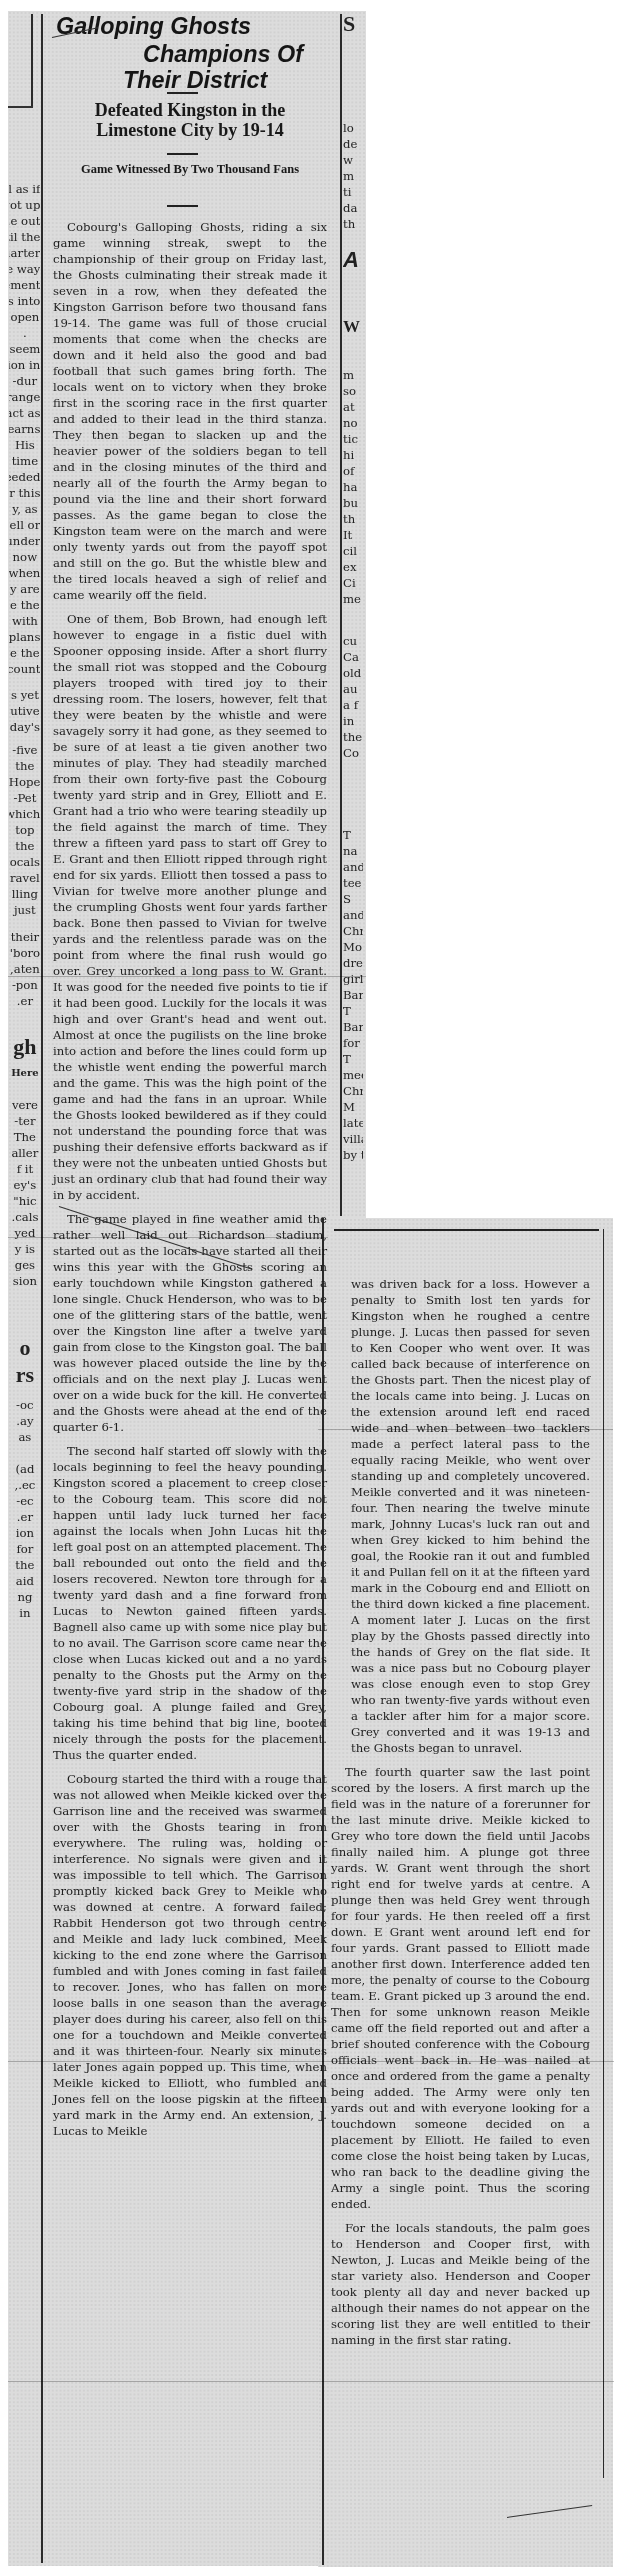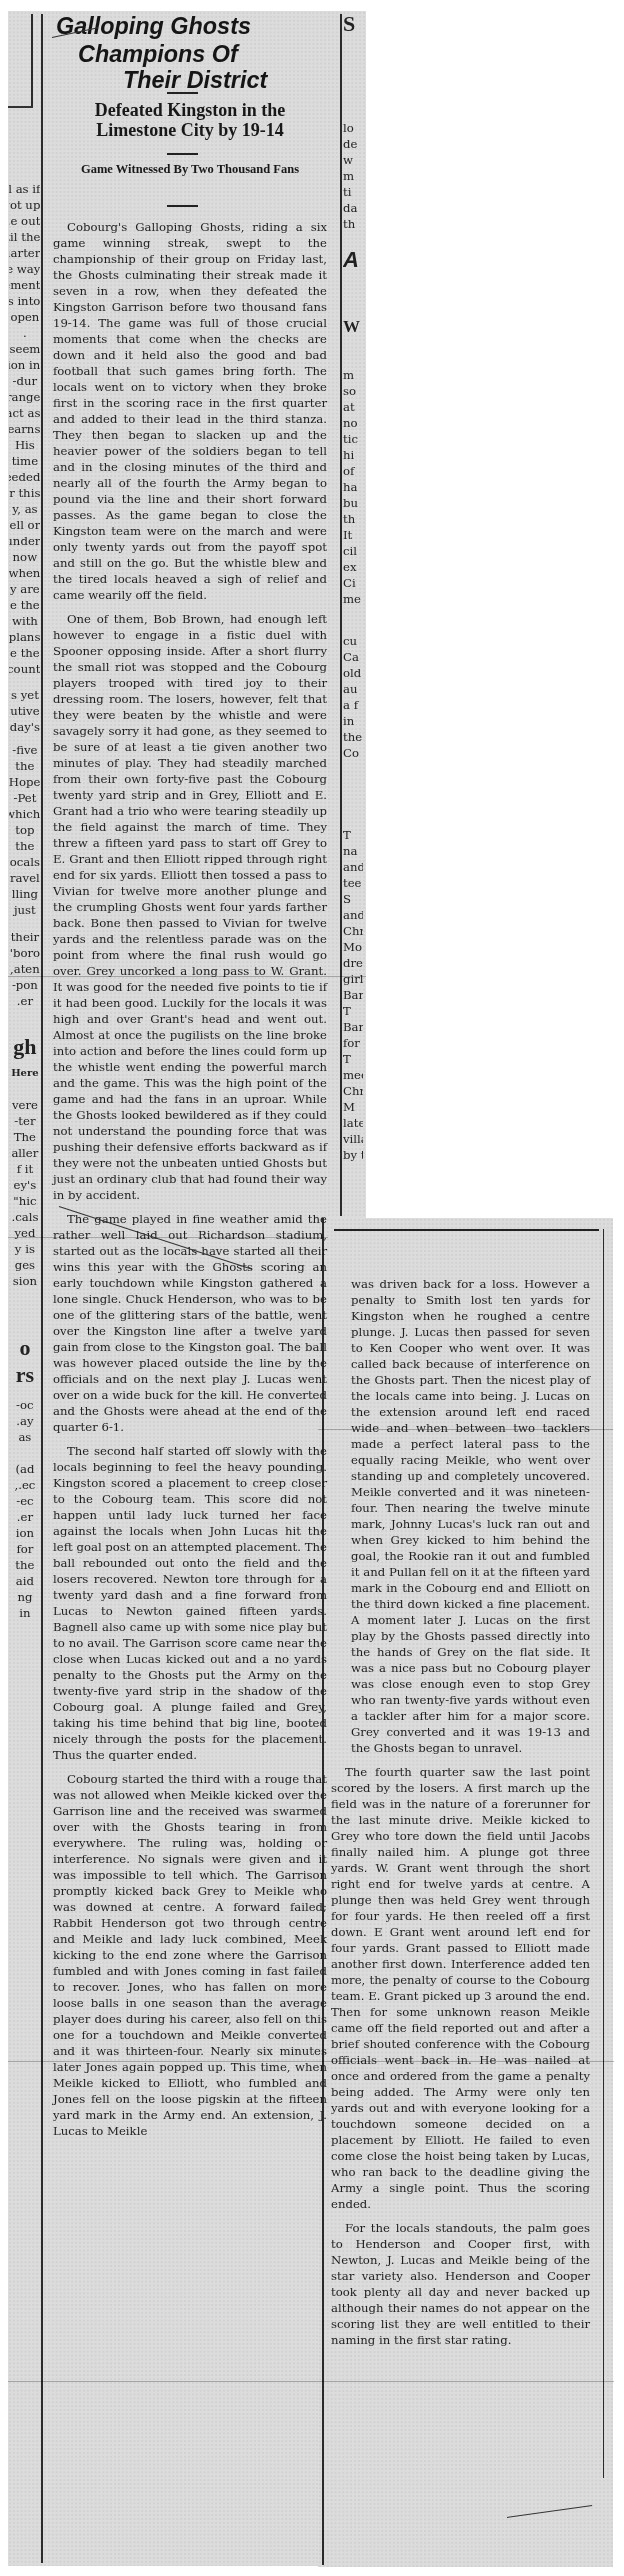--- a/index.html
+++ b/index.html
@@ -9,21 +9,21 @@
   .clip-left { left:7.8px; top:1202px; width:320px; height:1364px; }
   .clip-cont { left:318px; top:1218px; width:295px; height:1349px; }
   .rule-v { position:absolute; width:1.6px; background:#2a2a2a; }
   .col { position:absolute; font-size:11.7px; line-height:16px; text-align:justify; }
   .col p { margin:8px; text-indent:14px; }
   .col p.noindent { text-indent:0;padding-left:20px; }
   .main-col { left:45px; top:211px; width:290px; }
   .cont-col { left:323px; top:1268px; width:275px; }
   .headline { position:absolute; left:45px; width:290px; font-family:"Liberation Sans", sans-serif; font-style:italic; font-weight:bold; color:#151515; }
   .h1a { top:12.5px; font-size:23.4px; left:56px; }
-  .h1b { top:41px; font-size:23.4px; left:78px; }
+  .h1b { top:41px; font-size:23.4px; left:78px;text-align:center; }
   .h1c { top:67px; font-size:23.4px; left:123px; }
   .deck { position:absolute; left:45px; width:290px; text-align:center; font-family:"Liberation Serif", serif; font-weight:bold; color:#181818; }
   .deck1 { top:101px; font-size:18px; line-height:19.5px; }
   .deck2 { top:162px; font-size:12.5px; line-height:15.6px; }
   .short-rule { position:absolute; height:1.6px; width:31px; background:#222; left:167px; }
   .long-rule { position:absolute; height:1.6px; background:#222; left:334px; width:265px; top:1229px; }
   .strip { position:absolute; font-size:11.7px; line-height:16px; overflow:hidden; white-space:nowrap; color:#222; }
   .strip-left { left:9.4px; width:31px; text-align:center; direction:rtl; }
   .strip-right { left:343px; width:20px; text-align:left; }
   .strip .big { font-family:"Liberation Serif", serif; font-weight:bold; font-size:22px; line-height:26.5px; }

